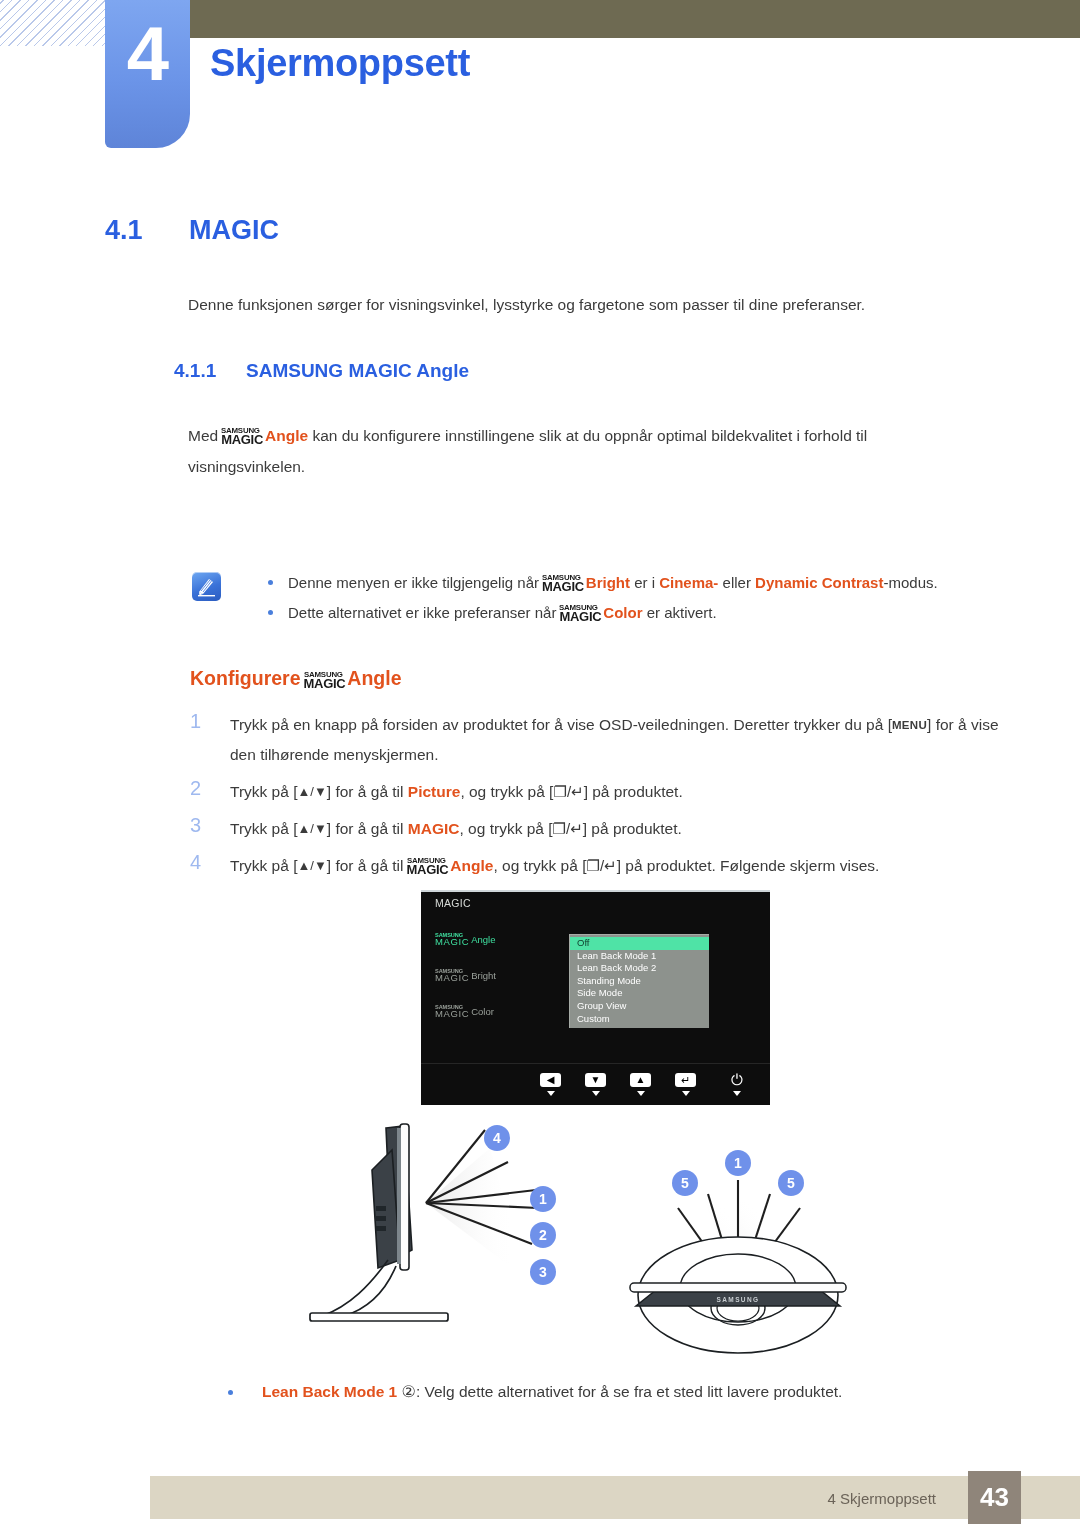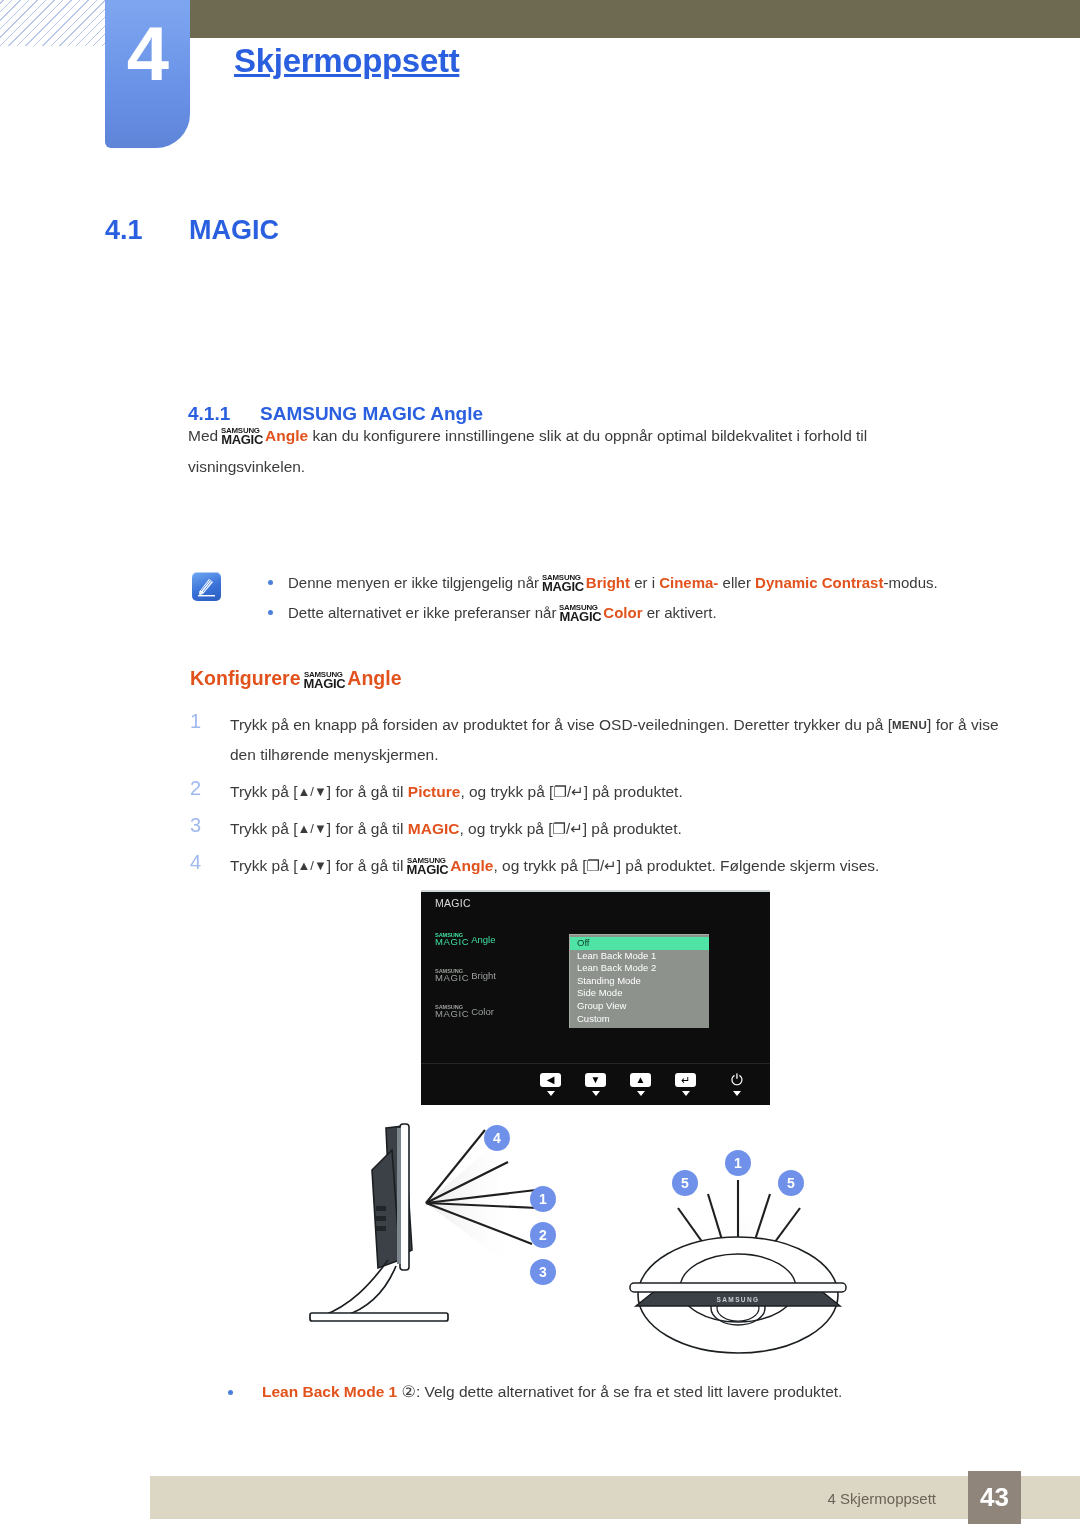--- a/index.html
+++ b/index.html
@@ -29,42 +29,41 @@
     border-bottom-left-radius: 6px;
     border-bottom-right-radius: 34px;
   }
   .chapter-num {
     position: absolute; left: 105px; top: 16px; width: 85px;
     text-align: center;
     font-size: 76px; font-weight: 700; color: #ffffff;
     line-height: 1; letter-spacing: -1px;
   }
   .chapter-title {
-    position: absolute; left: 234px; top: 42px;
-    font-size: 33px; font-weight: 700; color: #2a5fe0;
+    position: absolute; left: 210px; top: 42px;
+    font-size: 38px; font-weight: 700; color: #2a5fe0;
     letter-spacing: -0.3px;
-    text-decoration: underline;
   }
   .chapter-desc {
     position: absolute; left: 222px; top: 104px;
     font-size: 15.5px; color: #3b3b3b;
   }
 
   
   .h1-wrap { position: absolute; left: 105px; top: 215px; }
   .h1-num { display: inline-block; width: 84px;
     font-size: 27px; font-weight: 700; color: #2a5fe0; }
   .h1-text { font-size: 27px; font-weight: 700; color: #2a5fe0; }
 
   .intro-p {
     position: absolute; left: 188px; top: 296px; width: 830px;
     font-size: 15.5px; color: #3b3b3b;
   }
 
-  .h2-wrap { position: absolute; left: 188px; top: 360px; margin-top: 43px; }
+  .h2-wrap { position: absolute; left: 174px; top: 360px; }
   .h2-num { display: inline-block; width: 72px;
     font-size: 19px; font-weight: 700; color: #2a5fe0; }
   .h2-text { font-size: 19px; font-weight: 700; color: #2a5fe0; }
 
   
   .body-p {
     position: absolute; left: 188px; width: 800px;
     font-size: 15.5px; color: #3b3b3b; line-height: 31px;
   }
   .p1 { top: 420px; }
@@ -228,20 +227,21 @@
   <div class="hatch"></div>
   <div class="olive-bar"></div>
   <div class="chapter-tab"></div>
   <div class="chapter-num">4</div>
   <div class="chapter-title">Skjermoppsett</div>
 
   <div class="h1-wrap">
     <span class="h1-num">4.1</span><span class="h1-text">MAGIC</span>
   </div>
 
+  <div class="intro-p">Denne funksjonen sørger for visningsvinkel, lysstyrke og fargetone som passer til dine preferanser.</div>
 
   <div class="h2-wrap">
     <span class="h2-num">4.1.1</span><span class="h2-text">SAMSUNG MAGIC Angle</span>
   </div>
 
   <div class="body-p p1">
     <span>Med</span><span class="smlogo"><span class="s1">SAMSUNG</span><span class="s2">MAGIC</span></span><span class="orange">Angle</span>
     <span>kan du konfigurere innstillingene slik at du oppnår optimal bildekvalitet i forhold til visningsvinkelen.</span>
   </div>
 

